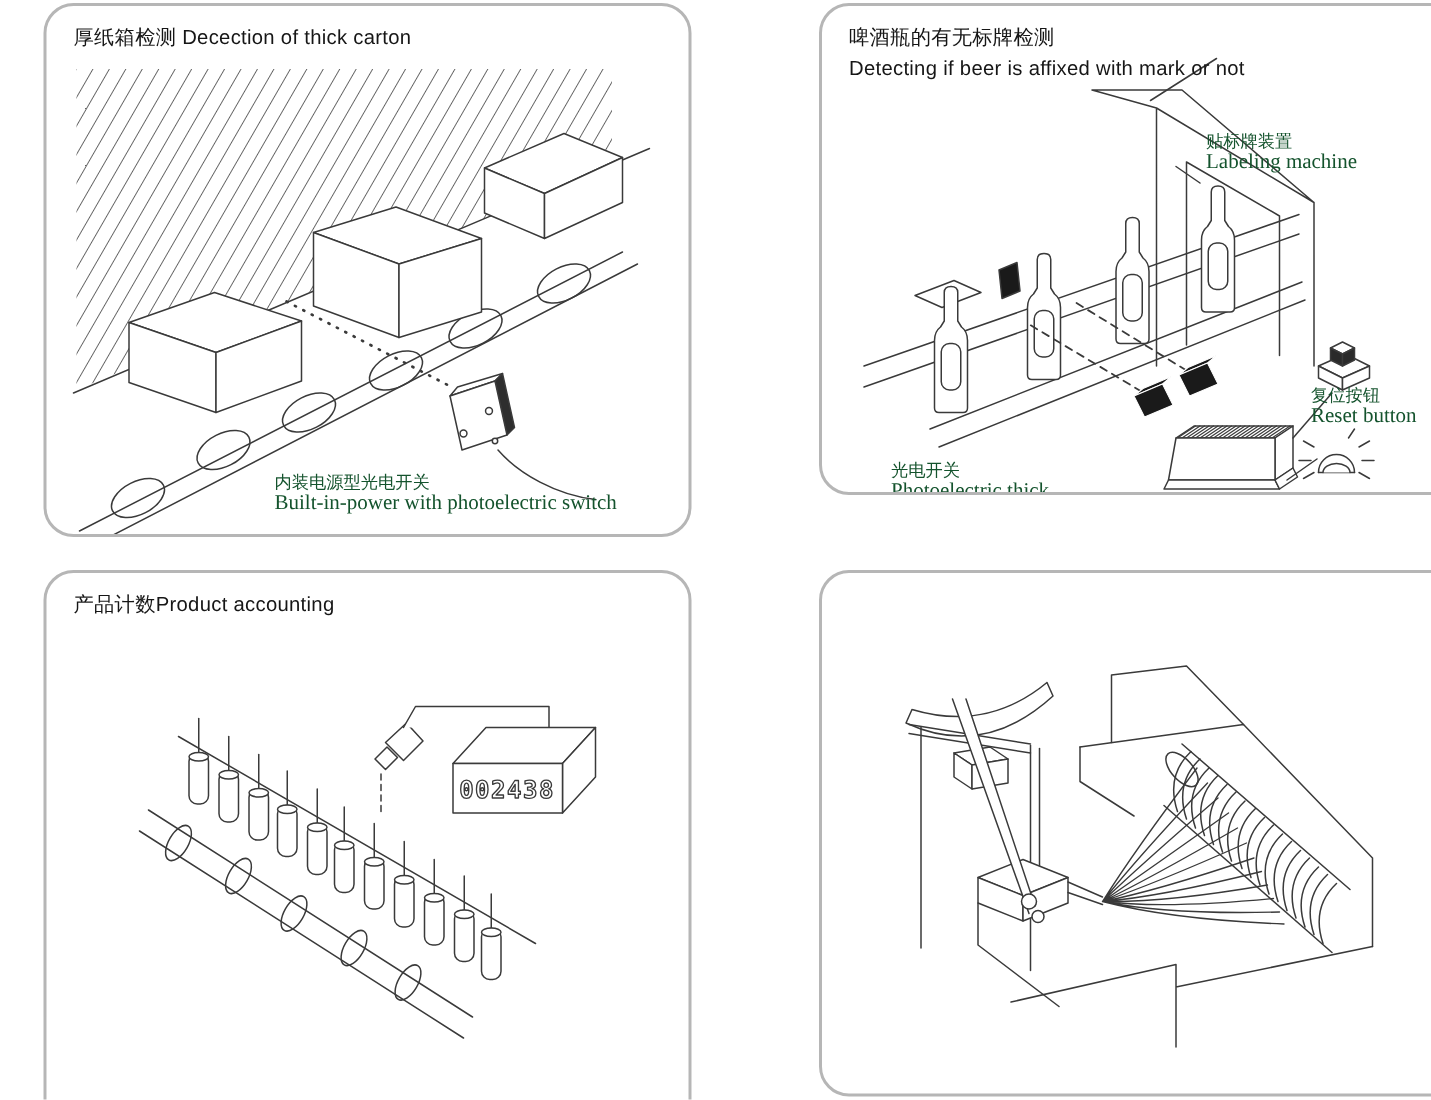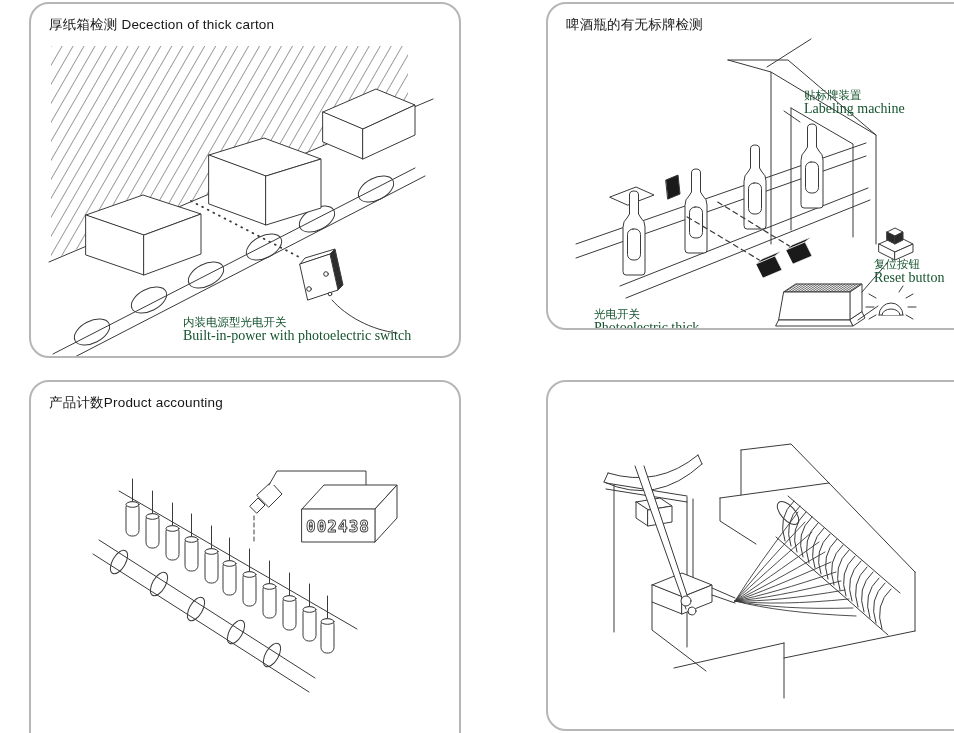--- a/index.html
+++ b/index.html
@@ -79,20 +79,21 @@
   </svg>
   <div class="ann" style="left:152px;top:311px">
     <div class="cn">内装电源型光电开关</div>
     <div class="en">Built-in-power with photoelectric switch</div>
   </div>
 </div>
 
 <div class="panel" id="p2">
   <div class="title">
     <div>啤酒瓶的有无标牌检测</div>
+    <div>Detecting if beer is affixed with mark or not</div>
   </div>
   <svg width="433" height="356" viewBox="0 0 433 356">
     <g stroke="#3a3a3a" fill="none" stroke-width="1" stroke-linejoin="round" stroke-linecap="round">
       <g>
         <path d="M180,56 L240,56 L328,131 L328,240 M180,56 L223,68 L223,240 M223,68 L328,131"></path>
         <path d="M243,104 L243,226 M243,104 L305,140 L305,233"></path>
         <line x1="219" y1="63" x2="263" y2="35"></line>
         <line x1="252" y1="118" x2="236" y2="107"></line>
       </g>
       <g>

